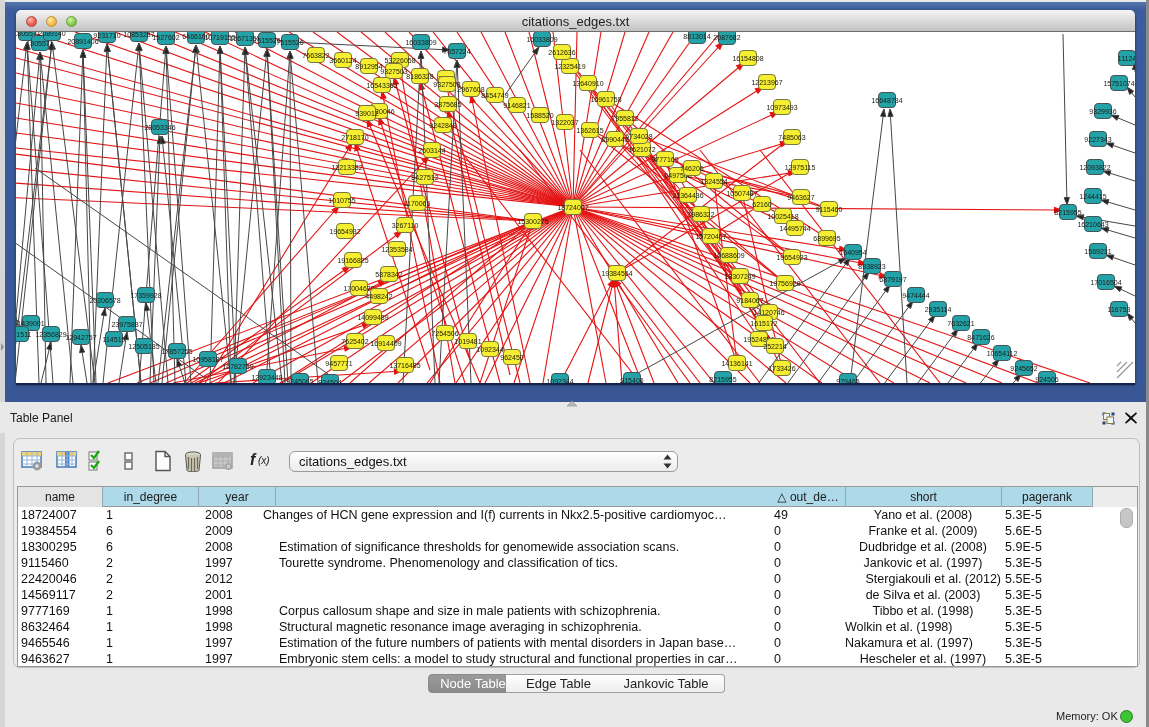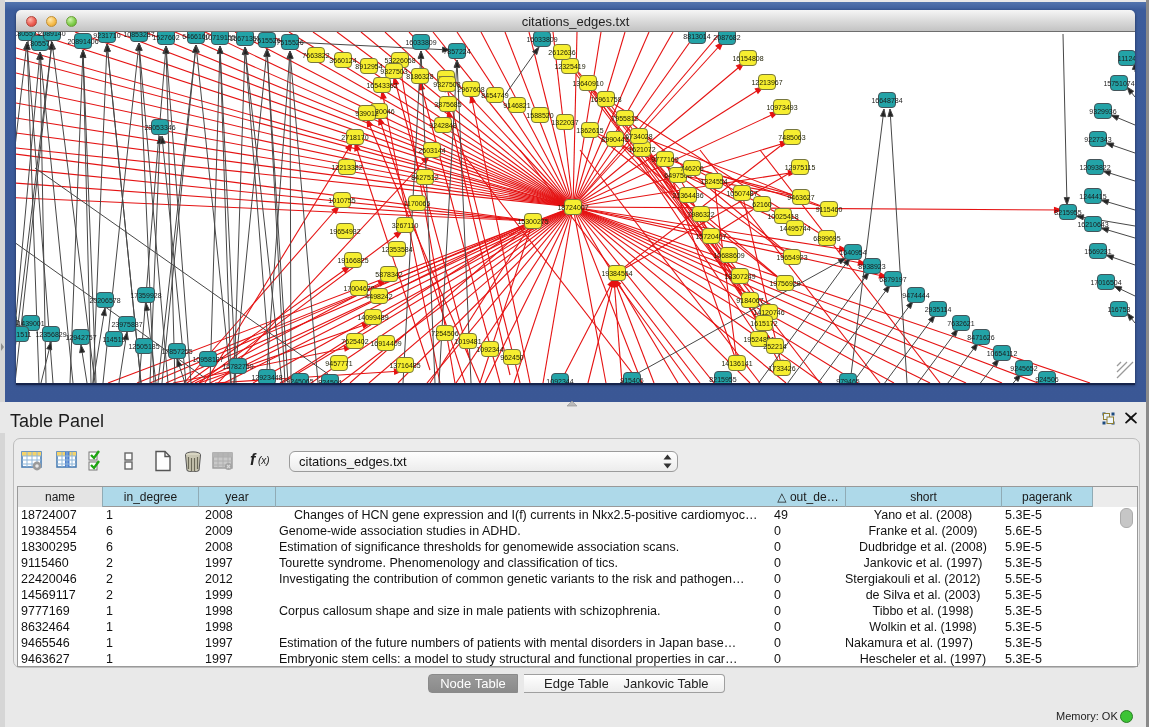--- a/index.html
+++ b/index.html
@@ -10,21 +10,21 @@
   border-radius:5px 5px 0 0; box-shadow:0 1px 3px rgba(0,0,20,.55); }
 #titlebar { position:absolute; left:0; top:0; width:1119px; height:22px;
   border-radius:5px 5px 0 0;
   background:linear-gradient(#f6f6f6,#d9d9d9 55%,#c3c3c3);
   border-bottom:1px solid #6e6e6e; }
 #titlebar .t { position:absolute; width:100%; text-align:center; top:4px;
   font-size:13px; color:#222; }
 .tl { position:absolute; top:6px; width:11px; height:11px; border-radius:50%; }
 #panelhead { position:absolute; left:0; top:402px; width:1146px; height:31px;
   background:#e9e9e9; }
-#panelhead .t { position:absolute; left:10px; top:9px; font-size:18px; color:#1c1c1c; }
+#panelhead .t { position:absolute; left:10px; top:9px; font-size:12px; color:#1c1c1c; }
 #container { position:absolute; left:13px; top:438px; width:1127px; height:230px;
   background:#ececec; border:1px solid #bdbdbd; border-radius:7px; }
 #dropdown { position:absolute; left:289px; top:451px; width:389px; height:21px;
   background:linear-gradient(#fefefe,#ececec); border:1px solid #9b9b9b;
   border-radius:6px; font-size:13px; color:#111; padding:2px 0 0 9px; }
 #thead { position:absolute; left:17px; top:486px; width:1121px; height:21px;
   background:#aed9e9; border:1px solid #999; font-size:12px; color:#1a1a1a; }
 #thead span { position:absolute; top:3px; text-align:center;
   border-right:1px solid #90abb5; height:21px; margin-top:-3px; padding-top:3px; }
 #tbody { position:absolute; left:17px; top:507px; width:1121px; height:160px;
@@ -786,30 +786,29 @@
   <span style="left:753px;width:75px">△ out_de…</span>
   <span style="left:828px;width:156px">short</span>
   <span style="left:984px;width:91px">pagerank</span>
   <span style="left:1075px;width:44px;background:#ececec;border-right:none"></span>
 </div>
 <div id="tbody"></div>
 <div class="row" style="top:507px">
     <span style="left:21px">18724007</span>
     <span style="left:106px">1</span>
     <span style="left:205px">2008</span>
-    <span style="left:294px">Changes of HCN gene expression and I(f) currents in Nkx2.5‑positive cardiomyoc…</span>
+    <span style="left:263px">Changes of HCN gene expression and I(f) currents in Nkx2.5‑positive cardiomyoc…</span>
     <span style="left:774px">49</span>
     <span style="left:845px;width:156px;text-align:center">Yano et al. (2008)</span>
     <span style="left:1005px">5.3E‑5</span>
   </div>
 <div class="row" style="top:523px">
     <span style="left:21px">19384554</span>
     <span style="left:106px">6</span>
     <span style="left:205px">2009</span>
-    <span style="left:279px">Genome‑wide association studies in ADHD.</span>
     <span style="left:774px">0</span>
     <span style="left:845px;width:156px;text-align:center">Franke et al. (2009)</span>
     <span style="left:1005px">5.6E‑5</span>
   </div>
 <div class="row" style="top:539px">
     <span style="left:21px">18300295</span>
     <span style="left:106px">6</span>
     <span style="left:205px">2008</span>
     <span style="left:279px">Estimation of significance thresholds for genomewide association scans.</span>
     <span style="left:774px">0</span>
@@ -822,48 +821,48 @@
     <span style="left:205px">1997</span>
     <span style="left:279px">Tourette syndrome. Phenomenology and classification of tics.</span>
     <span style="left:774px">0</span>
     <span style="left:845px;width:156px;text-align:center">Jankovic et al. (1997)</span>
     <span style="left:1005px">5.3E‑5</span>
   </div>
 <div class="row" style="top:571px">
     <span style="left:21px">22420046</span>
     <span style="left:106px">2</span>
     <span style="left:205px">2012</span>
-    <span style="left:279px">Investigating the contribution of common genetic variants to the risk and pathogen…</span>
     <span style="left:774px">0</span>
-    <span style="left:845px;width:156px;text-align:left">Stergiakouli et al. (2012)</span>
+    <span style="left:845px;width:156px;text-align:right">Stergiakouli et al. (2012)</span>
     <span style="left:1005px">5.5E‑5</span>
   </div>
 <div class="row" style="top:587px">
     <span style="left:21px">14569117</span>
     <span style="left:106px">2</span>
-    <span style="left:205px">1999</span>
+    <span style="left:205px">2001</span>
     <span style="left:774px">0</span>
     <span style="left:845px;width:156px;text-align:center">de Silva et al. (2003)</span>
     <span style="left:1005px">5.3E‑5</span>
   </div>
 <div class="row" style="top:603px">
     <span style="left:21px">9777169</span>
     <span style="left:106px">1</span>
     <span style="left:205px">1998</span>
     <span style="left:279px">Corpus callosum shape and size in male patients with schizophrenia.</span>
     <span style="left:774px">0</span>
     <span style="left:845px;width:156px;text-align:center">Tibbo et al. (1998)</span>
     <span style="left:1005px">5.3E‑5</span>
   </div>
 <div class="row" style="top:619px">
     <span style="left:21px">8632464</span>
     <span style="left:106px">1</span>
     <span style="left:205px">1998</span>
+    <span style="left:279px">Structural magnetic resonance image averaging in schizophrenia.</span>
     <span style="left:774px">0</span>
-    <span style="left:845px;width:156px;text-align:center">Wolkin et al. (1998)</span>
+    <span style="left:845px;width:156px;text-align:left">Wolkin et al. (1998)</span>
     <span style="left:1005px">5.3E‑5</span>
   </div>
 <div class="row" style="top:635px">
     <span style="left:21px">9465546</span>
     <span style="left:106px">1</span>
     <span style="left:205px">1997</span>
     <span style="left:279px">Estimation of the future numbers of patients with mental disorders in Japan base…</span>
     <span style="left:774px">0</span>
     <span style="left:845px;width:156px;text-align:left">Nakamura et al. (1997)</span>
     <span style="left:1005px">5.3E‑5</span>
@@ -873,18 +872,18 @@
     <span style="left:106px">1</span>
     <span style="left:205px">1997</span>
     <span style="left:279px">Embryonic stem cells: a model to study structural and functional properties in car…</span>
     <span style="left:774px">0</span>
     <span style="left:845px;width:156px;text-align:center">Hescheler et al. (1997)</span>
     <span style="left:1005px">5.3E‑5</span>
   </div>
 <div style="position:absolute;left:1120px;top:508px;width:13px;height:20px;background:#c6c6c6;border:1px solid #ababab;border-radius:6px"></div>
 <div class="tabs">
   <span class="tab" style="left:428px;width:90px;border-radius:4px 0 0 4px;background:linear-gradient(#9a9a9a,#8a8a8a);color:#fff;border-color:#8a8a8a">Node Table</span>
-  <span class="tab" style="left:524px;width:106px;border-left:none">Edge Table</span>
+  <span class="tab" style="left:506px;width:106px;border-left:none">Edge Table</span>
   <span class="tab" style="left:608px;width:117px;border-left:none;border-radius:0 4px 4px 0">Jankovic Table</span>
 </div>
 <div id="status">Memory: OK</div>
 <div style="position:absolute;left:1120px;top:710px;width:13px;height:13px;border-radius:50%;background:#3cc435;border:1px solid #2a7d25"></div>
 <div style="position:absolute;left:1146px;top:0;width:3px;height:727px;background:#8a8a8a"></div>
 
 </body></html>

